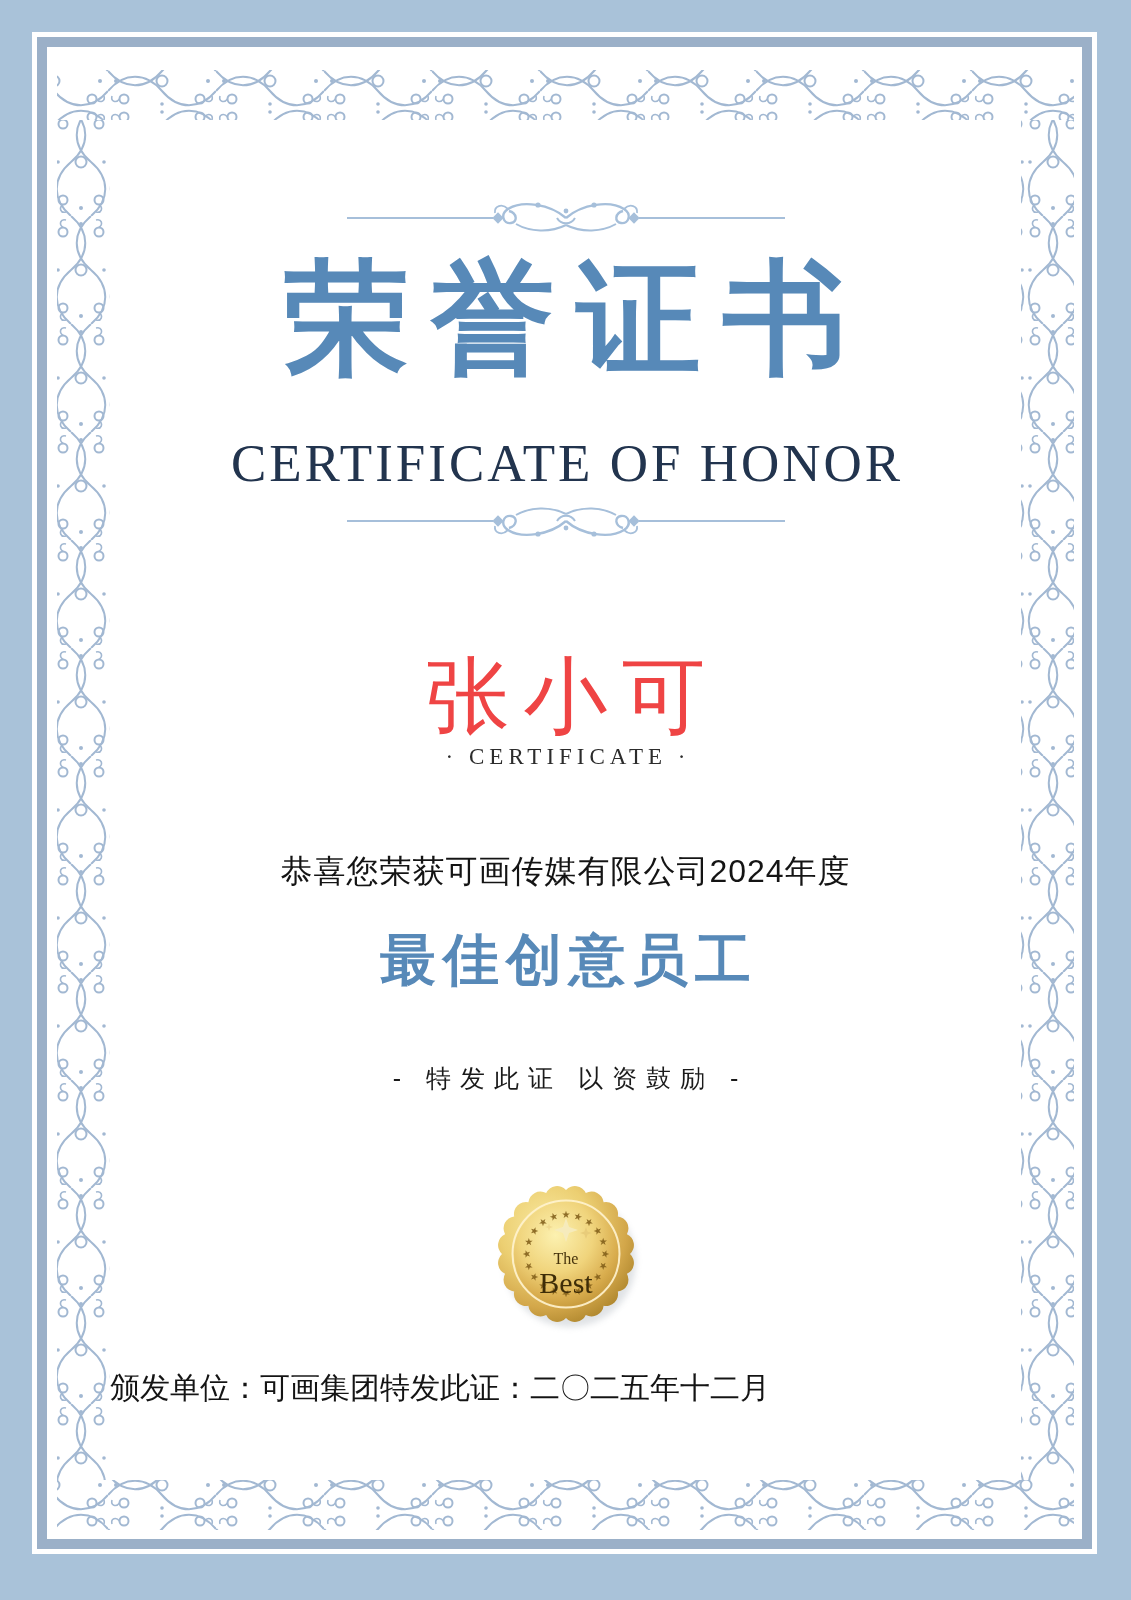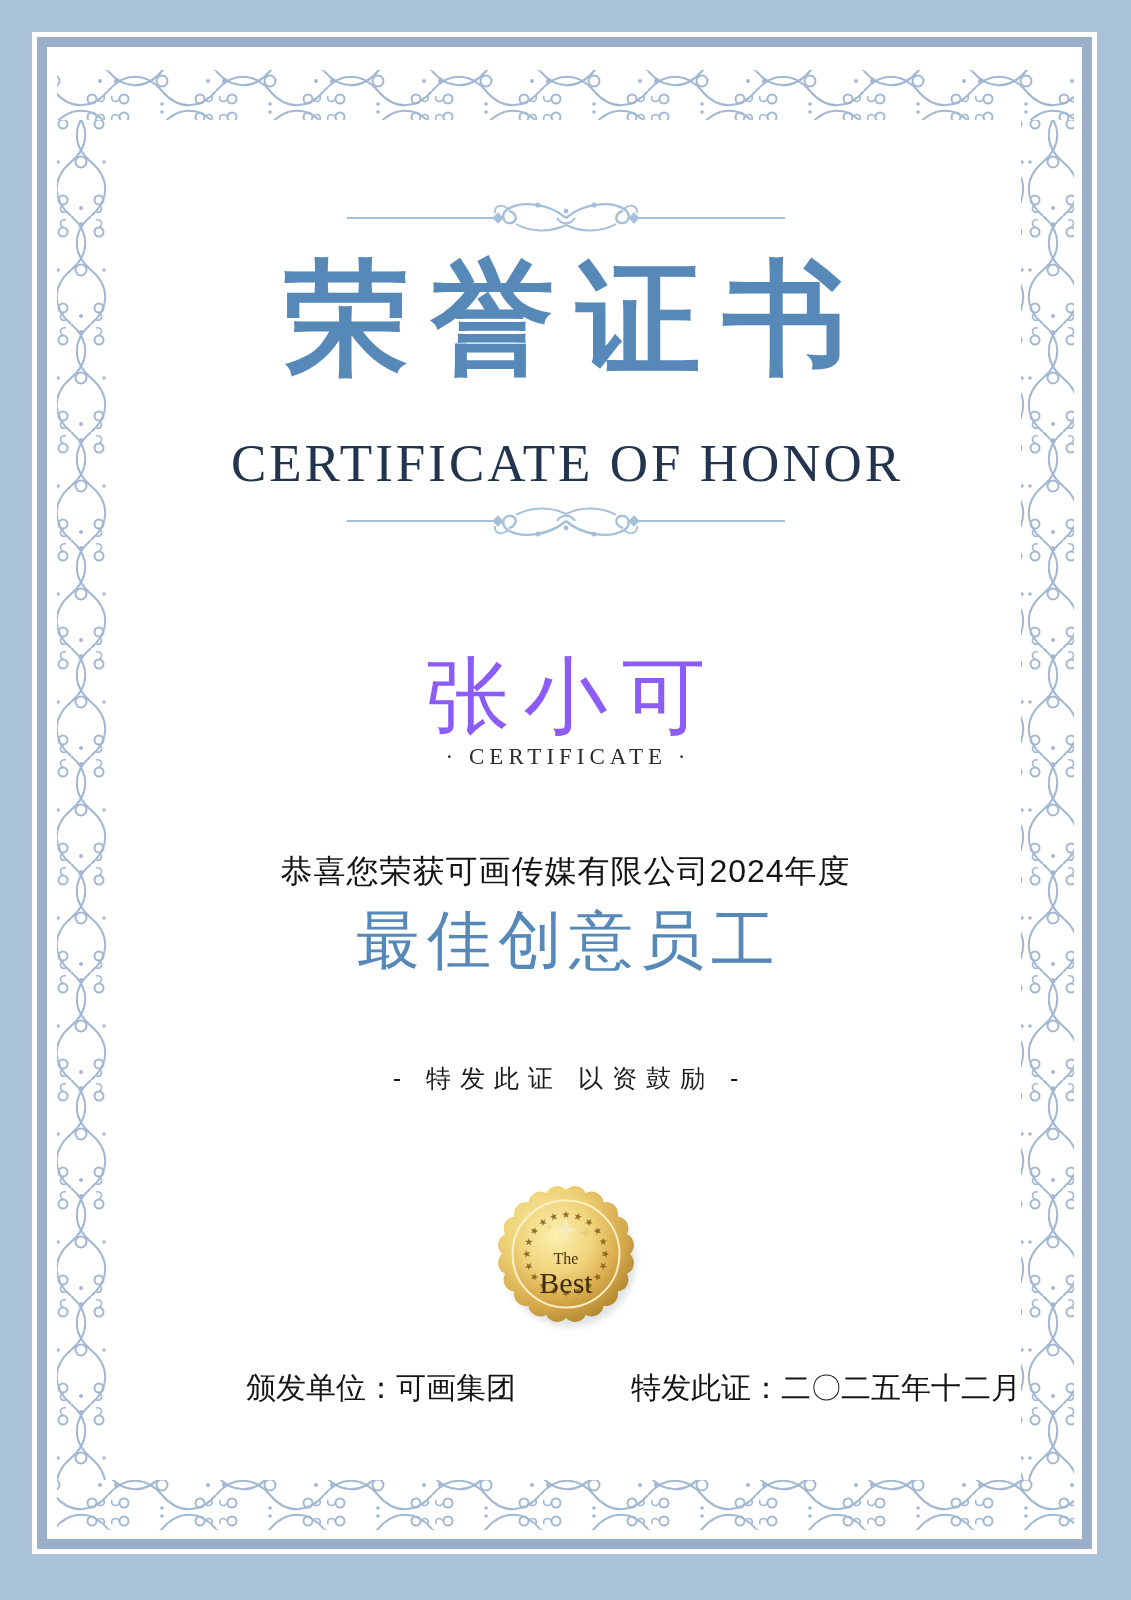--- a/index.html
+++ b/index.html
@@ -18,36 +18,36 @@
   
   .flourish{position:absolute;left:50%;margin-left:-223px;width:446px;height:52px;z-index:4;}
   .flourish-top{top:192px;}
   .flourish-bottom{top:495px;transform:scaleY(-1);}
   
   .cline{position:absolute;left:0;right:0;text-align:center;white-space:nowrap;z-index:4;}
   .title-cn{top:252px;font-family:"Liberation Serif","DejaVu Serif",serif;font-weight:900;
     font-size:124px;line-height:1.1;color:#5789b8;letter-spacing:22px;text-indent:22px;}
   .title-en{top:400px;font-family:"Liberation Serif","DejaVu Serif",serif;font-weight:400;
     font-size:53px;line-height:1.15;color:#22344e;letter-spacing:3px;text-indent:3px;margin-top:33px;}
-  .recipient-name{top:650px;font-size:84px;line-height:1.1;color:#8b5cf6;font-weight:500;
+  .recipient-name{top:650px;font-size:84px;line-height:1.1;color:#ef4444;font-weight:500;
     letter-spacing:14px;text-indent:14px;}
   .recipient-pinyin{top:744px;font-family:"Liberation Serif","DejaVu Serif",serif;
     font-size:23px;color:#2c2c2c;letter-spacing:5px;text-indent:5px;}
   .congrats{top:850px;font-size:32px;color:#141414;font-weight:500;letter-spacing:1px;}
-  .award-title{top:906px;font-family:"Liberation Serif","DejaVu Serif",serif;font-weight:400;
-    font-size:64px;line-height:1.1;color:#5789b8;letter-spacing:7px;text-indent:7px;}
+  .award-title{top:930px;font-family:"Liberation Serif","DejaVu Serif",serif;font-weight:700;
+    font-size:56px;line-height:1.1;color:#5789b8;letter-spacing:7px;text-indent:7px;}
   .motto{top:1062px;font-size:25px;color:#1a1a1a;font-weight:500;letter-spacing:9px;text-indent:9px;}
   
   .seal{position:absolute;left:50%;margin-left:-80px;top:1174px;width:160px;height:160px;z-index:4;}
   .seal-star{font-family:"DejaVu Sans",sans-serif;font-size:10px;fill:#7d5a16;opacity:.85;}
   .seal-word-top{font-family:"Liberation Serif","DejaVu Serif",serif;font-size:16px;fill:#46330c;}
   .seal-word-bottom{font-family:"Liberation Serif","DejaVu Serif",serif;font-size:30px;fill:#3e2d08;}
   
   .footer{position:absolute;left:110px;right:110px;top:1368px;display:flex;
-    justify-content:flex-end;gap:115px;font-size:30px;color:#141414;font-weight:500;z-index:4;white-space:nowrap;}
+    justify-content:flex-start;font-size:30px;color:#141414;font-weight:500;z-index:4;white-space:nowrap;}
 </style>
 </head>
 <body>
 
 <div class="page">
 
   <svg class="ornament-frame" viewBox="0 0 1131 1600" xmlns="http://www.w3.org/2000/svg" aria-hidden="true">
     <defs>
       <g id="vmotif" stroke="#a2b8d2" fill="none" stroke-width="2">
         <path d="M17,0 C36,16 36,38 17,54 C-2,70 -2,92 17,108"></path>

